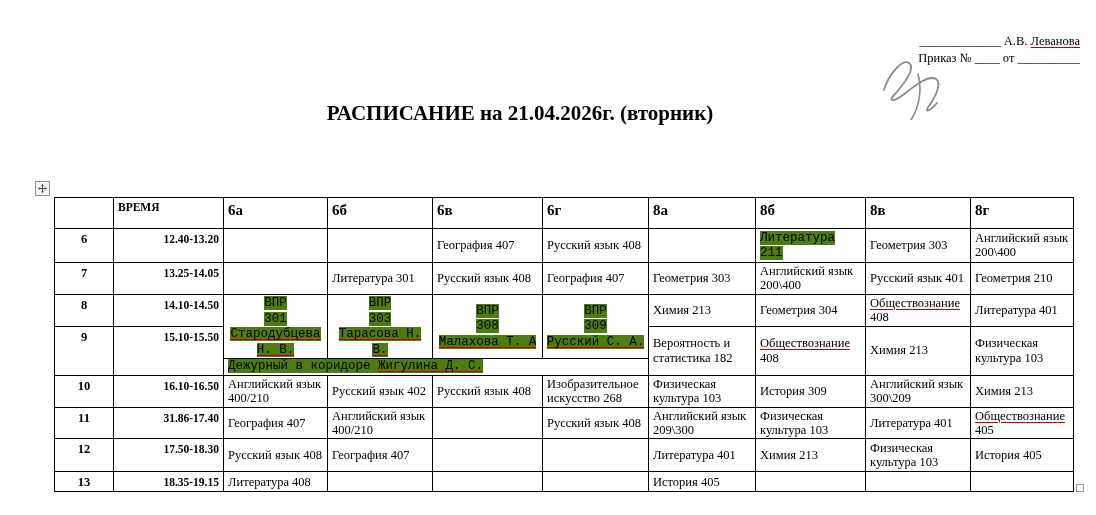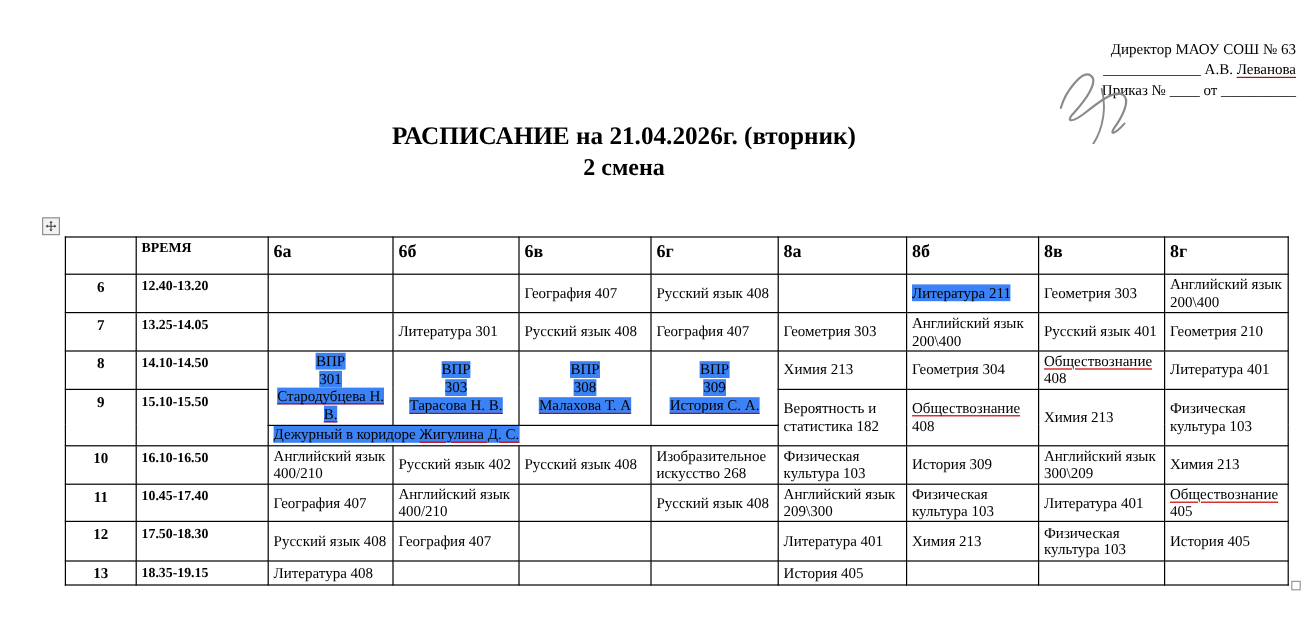--- a/index.html
+++ b/index.html
@@ -30,54 +30,52 @@
     border:1.5px solid #000;
   }
   .sched th,.sched td{
     border:1px solid #000;padding:1px 4px;vertical-align:middle;
     font-family:"Liberation Serif", serif;overflow:hidden;
   }
   th.blank-h{}
   th.time-h{font-size:11.5px;font-weight:bold;text-align:left;vertical-align:top;padding-top:3px;}
   th.cls-h{font-size:15px;font-weight:bold;text-align:left;vertical-align:top;padding-top:4px;}
   td.num{font-size:12.5px;font-weight:bold;text-align:center;vertical-align:top;padding-top:3px;}
-  td.time{font-size:11.5px;font-weight:bold;text-align:left;vertical-align:top;padding-top:4px;}
+  td.time{font-size:11.5px;font-weight:bold;text-align:right;vertical-align:top;padding-top:4px;}
   td.les{font-size:12.5px;line-height:1.15;text-align:left;overflow-wrap:anywhere;}
   td.vpr{text-align:center;padding:0 1px;}
   .vpr div{line-height:1.18;}
-  .hl{background:#3b82f6;}
+  .hl{background:#4d7c0f;font-family:Liberation Mono, monospace;}
   td.duty{padding:0 0 0 4px;font-size:12.5px;line-height:1.1;vertical-align:middle;margin-top:48px;}
   
   .move-handle{
     position:absolute;left:35px;top:181px;width:13px;height:13px;
     border:1px solid #909090;background:#f2f2f2;
     display:flex;align-items:center;justify-content:center;cursor:move;
   }
   .resize-handle{
     position:absolute;left:1076px;top:484px;width:6px;height:6px;
     border:1px solid #999;background:#fff;cursor:nwse-resize;
   }
 </style>
 </head>
 <body>
 
 <div class="approval">
-  <div>Директор МАОУ СОШ № 63</div>
   <div><span>_____________</span> <span>А.В.</span> <span class="misspell">Леванова</span></div>
   <div>Приказ № ____ от __________</div>
 </div>
 
 <svg class="sig" width="104" height="70" viewBox="0 0 104 70">
   <path d="M8 40 C12 26 26 8 33 13 C40 18 28 34 19 44 C12 51 16 53 27 45 C42 33 53 25 60 29 C66 33 60 46 53 56 C48 63 53 62 61 53" fill="none" stroke="#8a8a8a" stroke-width="1.8" stroke-linecap="round"></path>
   <path d="M42 24 C46 38 44 56 35 70" fill="none" stroke="#8a8a8a" stroke-width="1.6" stroke-linecap="round"></path>
 </svg>
 
 <div class="title-wrap">
   <div class="title-main">РАСПИСАНИЕ на 21.04.2026г. (вторник)</div>
-  <div class="title-shift">2 смена</div>
 </div>
 
 <div class="move-handle">
   <svg width="9" height="9" viewBox="0 0 12 12">
     <path d="M6 1 L6 11 M1 6 L11 6" stroke="#444" stroke-width="1.2"></path>
     <path d="M6 0 L4.2 2.4 L7.8 2.4 Z M6 12 L4.2 9.6 L7.8 9.6 Z M0 6 L2.4 4.2 L2.4 7.8 Z M12 6 L9.6 4.2 L9.6 7.8 Z" fill="#444"></path>
   </svg>
 </div>
 
 <table class="sched">
@@ -146,21 +144,21 @@
         <div><span class="hl misspell">Тарасова Н. В.</span></div>
       </td>
       <td class="les vpr" rowspan="2">
         <div><span class="hl">ВПР</span></div>
         <div><span class="hl">308</span></div>
         <div><span class="hl misspell">Малахова Т. А</span></div>
       </td>
       <td class="les vpr" rowspan="2">
         <div><span class="hl">ВПР</span></div>
         <div><span class="hl">309</span></div>
-        <div><span class="hl misspell">История С. А.</span></div>
+        <div><span class="hl misspell">Русский С. А.</span></div>
       </td>
       <td class="les">Химия 213</td>
       <td class="les">Геометрия 304</td>
       <td class="les"><span class="misspell">Обществознание</span> <span>408</span></td>
       <td class="les">Литература 401</td>
     </tr>
     <tr style="height:30px">
       <td class="num" rowspan="2">9</td>
       <td class="time" rowspan="2">15.10-15.50</td>
       <td class="les" rowspan="2">Вероятность и статистика 182</td>
@@ -178,21 +176,21 @@
       <td class="les">Русский язык 402</td>
       <td class="les">Русский язык 408</td>
       <td class="les">Изобразительное искусство 268</td>
       <td class="les">Физическая культура 103</td>
       <td class="les">История 309</td>
       <td class="les">Английский язык 300\209</td>
       <td class="les">Химия 213</td>
     </tr>
     <tr style="height:31px">
       <td class="num">11</td>
-      <td class="time">10.45-17.40</td>
+      <td class="time">31.86-17.40</td>
       <td class="les">География 407</td>
       <td class="les">Английский язык 400/210</td>
       <td class="les"></td>
       <td class="les">Русский язык 408</td>
       <td class="les">Английский язык 209\300</td>
       <td class="les">Физическая культура 103</td>
       <td class="les">Литература 401</td>
       <td class="les"><span class="misspell">Обществознание</span> <span>405</span></td>
     </tr>
     <tr style="height:33px">

